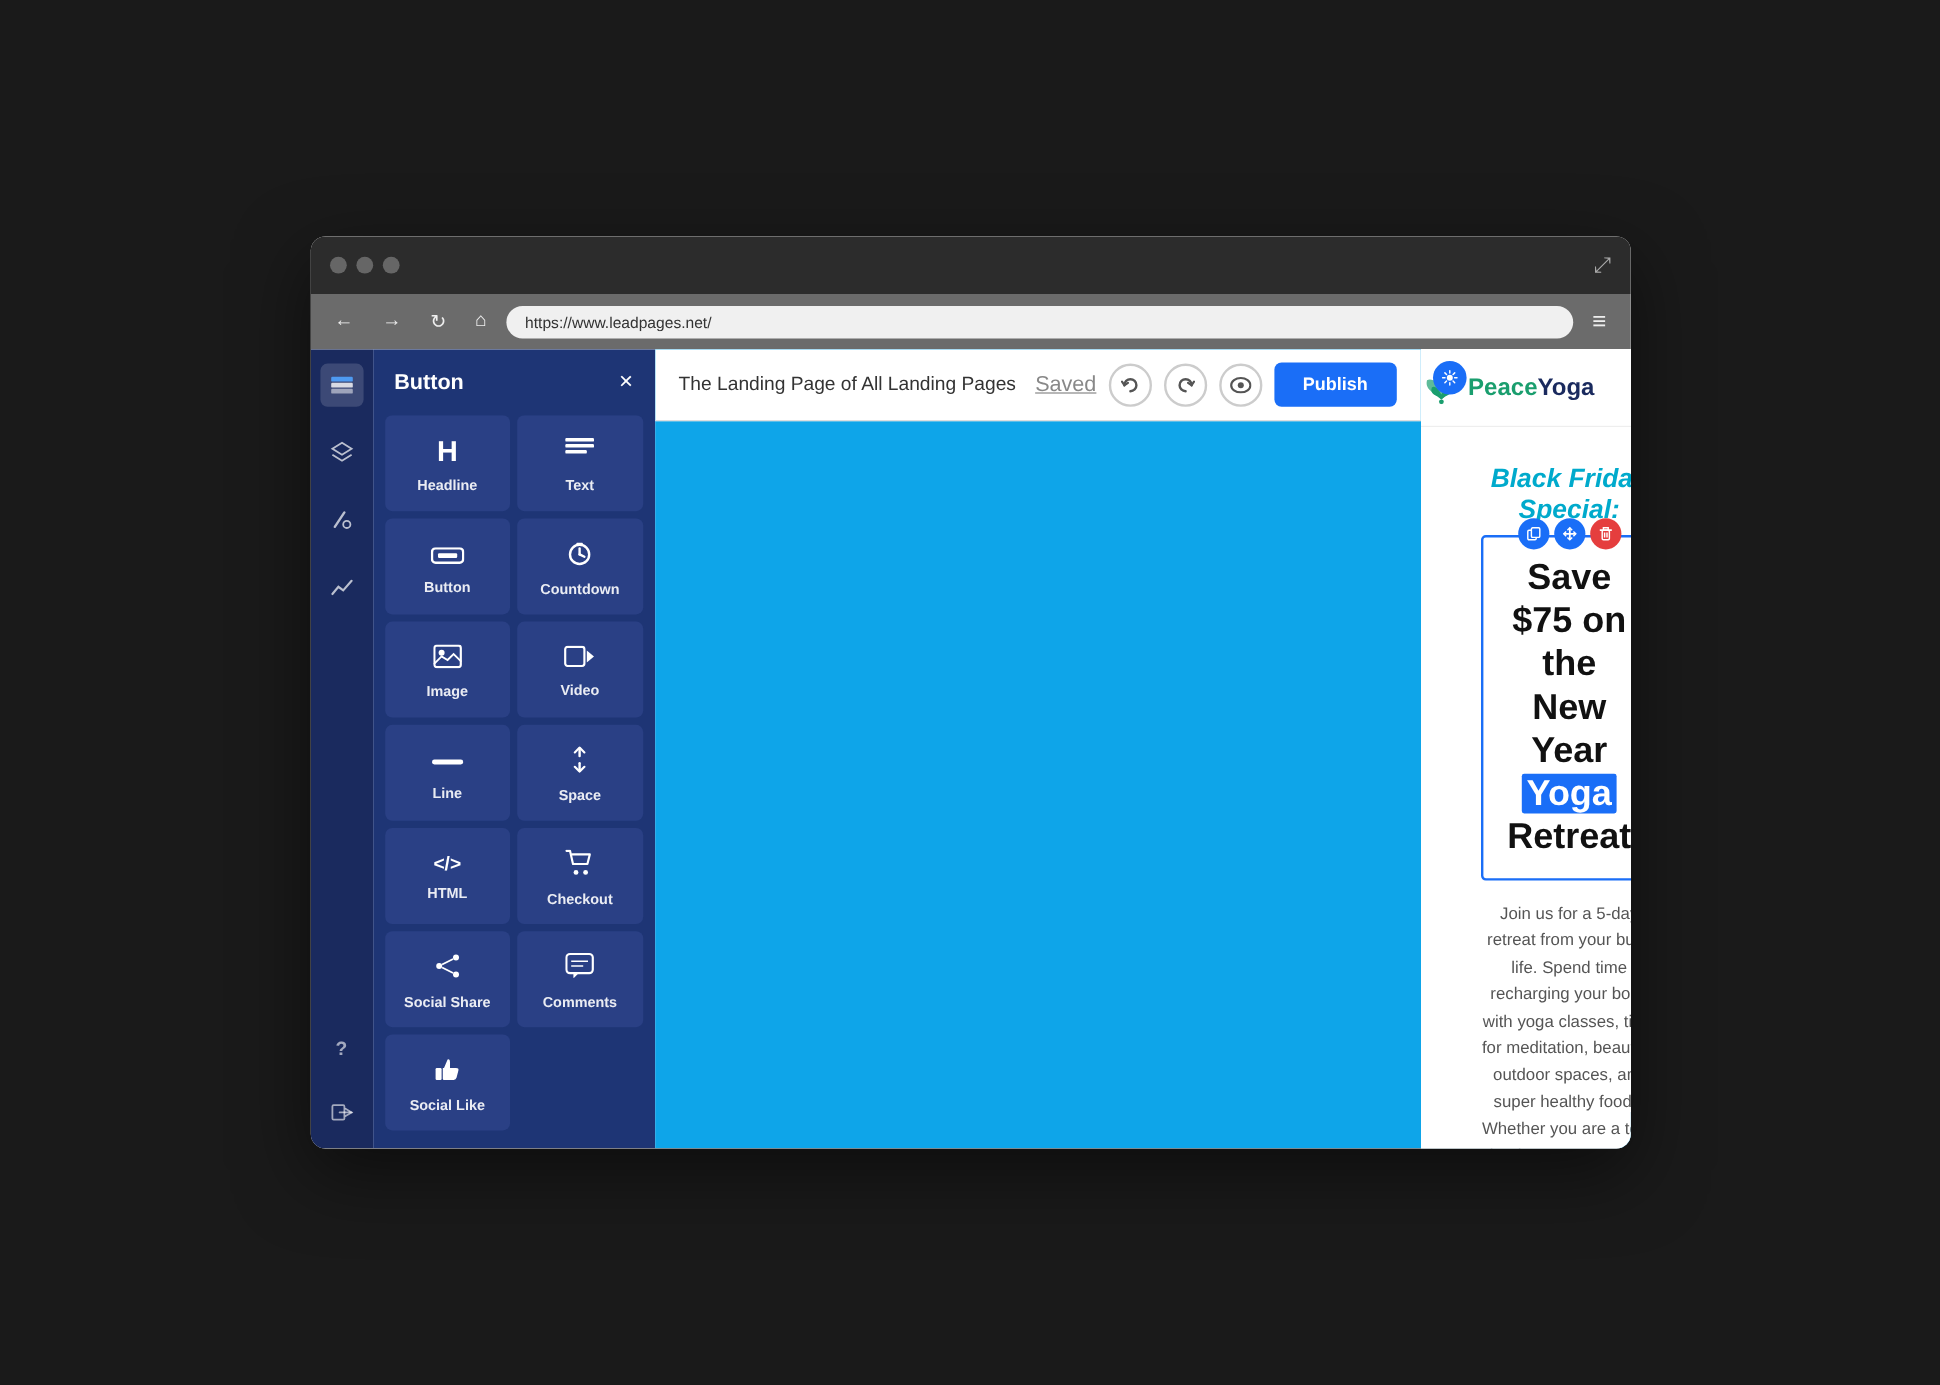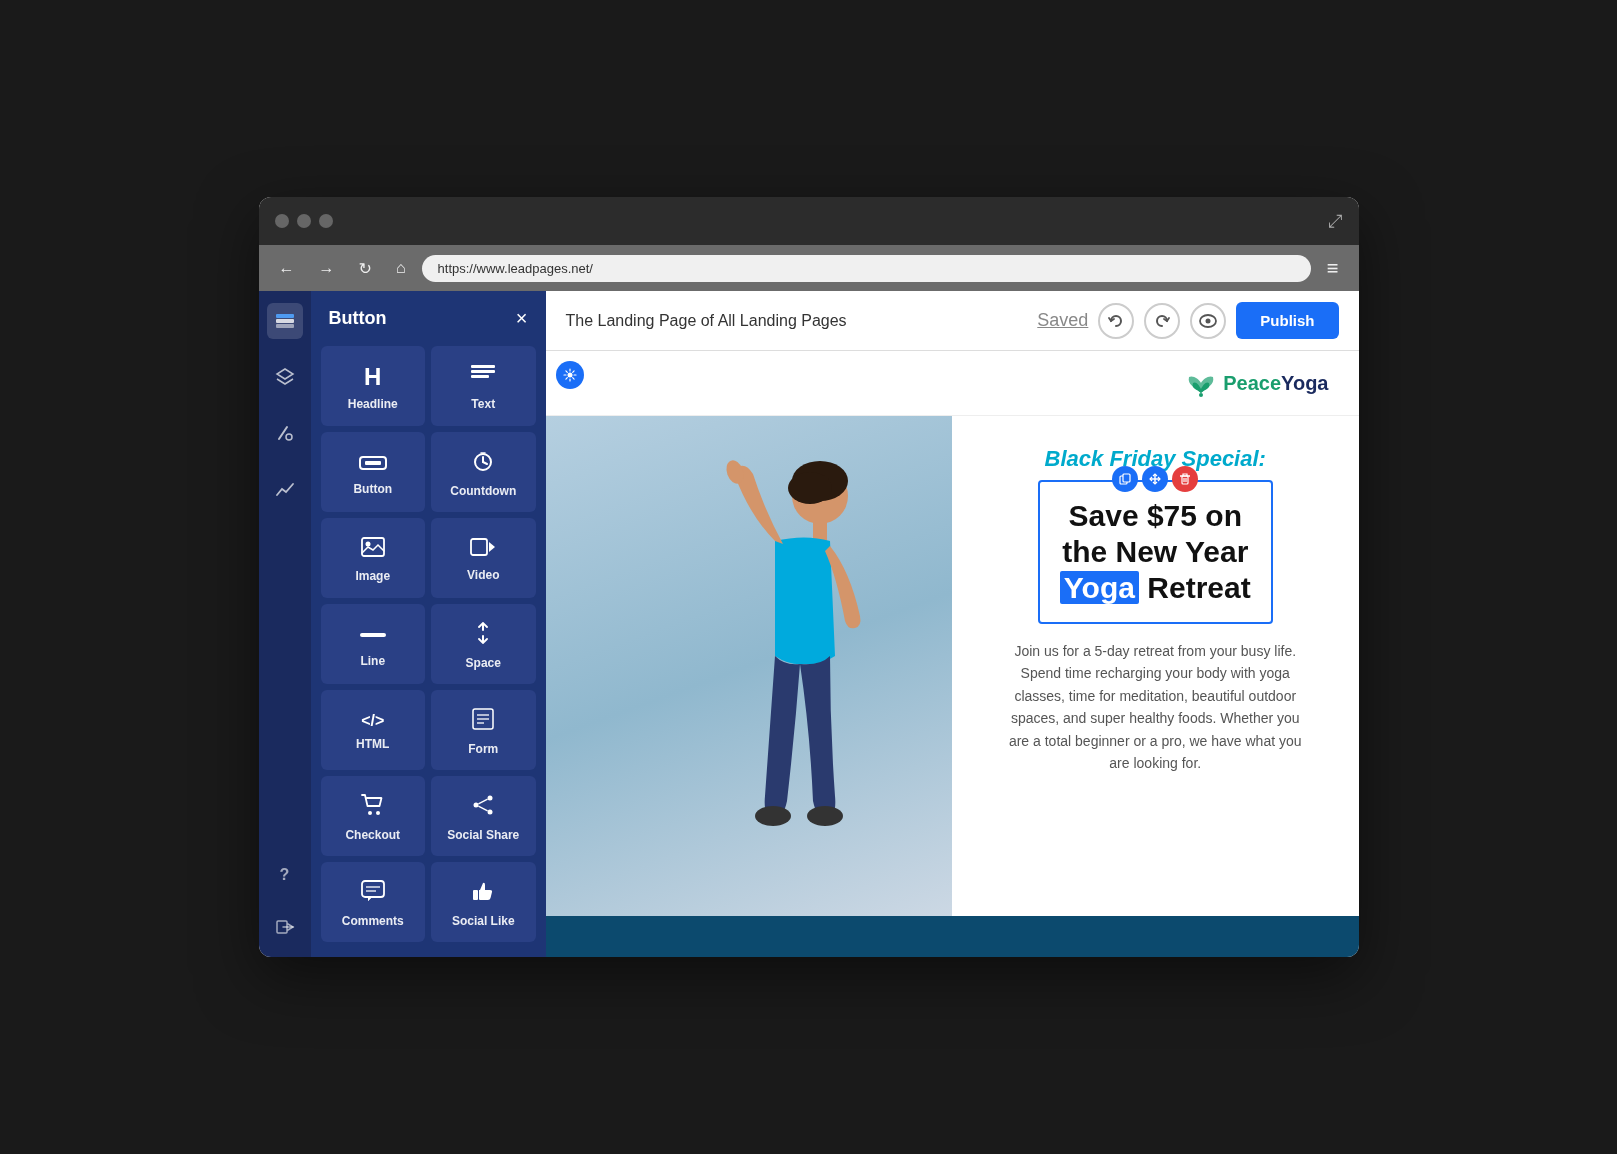--- a/index.html
+++ b/index.html
@@ -176,22 +176,22 @@
     .widget-label {
       font-size: 12px;
       color: rgba(255,255,255,0.9);
       text-align: right;
       font-weight: bold;
     }
     
     .editor-main {
       flex: 1;
       display: flex;
-      flex-direction: column;
-      background: #0c4a6e;
+      flex-direction: row;
+      background: #0ea5e9;
       overflow: hidden;
     }
     
     .editor-toolbar {
       background: #fff;
       height: 60px;
       display: flex;
       align-items: center;
       padding: 0 20px;
       border-bottom: 1px solid #ddd;
@@ -491,31 +491,20 @@
             </svg>
           </div>
           <span class="widget-label">Space</span>
         </div>
 
         <div class="widget-item">
           <div class="widget-icon" style="font-size:16px;font-weight:bold;color:#fff;">&lt;/&gt;</div>
           <span class="widget-label">HTML</span>
         </div>
 
-        <div class="widget-item">
-          <div class="widget-icon">
-            <svg width="22" height="22" viewBox="0 0 22 22" fill="none">
-              <rect x="1" y="1" width="20" height="20" rx="2" stroke="white" stroke-width="1.5"></rect>
-              <line x1="5" y1="7" x2="17" y2="7" stroke="white" stroke-width="1.3"></line>
-              <line x1="5" y1="11" x2="17" y2="11" stroke="white" stroke-width="1.3"></line>
-              <line x1="5" y1="15" x2="12" y2="15" stroke="white" stroke-width="1.3"></line>
-            </svg>
-          </div>
-          <span class="widget-label">Form</span>
-        </div>
 
         <div class="widget-item">
           <div class="widget-icon">
             <svg width="24" height="22" viewBox="0 0 24 22" fill="none">
               <path d="M1 1h3l2.5 11h12l2-8H6" stroke="white" stroke-width="1.8" stroke-linecap="round" stroke-linejoin="round"></path>
               <circle cx="9" cy="19" r="2" fill="white"></circle>
               <circle cx="17" cy="19" r="2" fill="white"></circle>
             </svg>
           </div>
           <span class="widget-label">Checkout</span>

